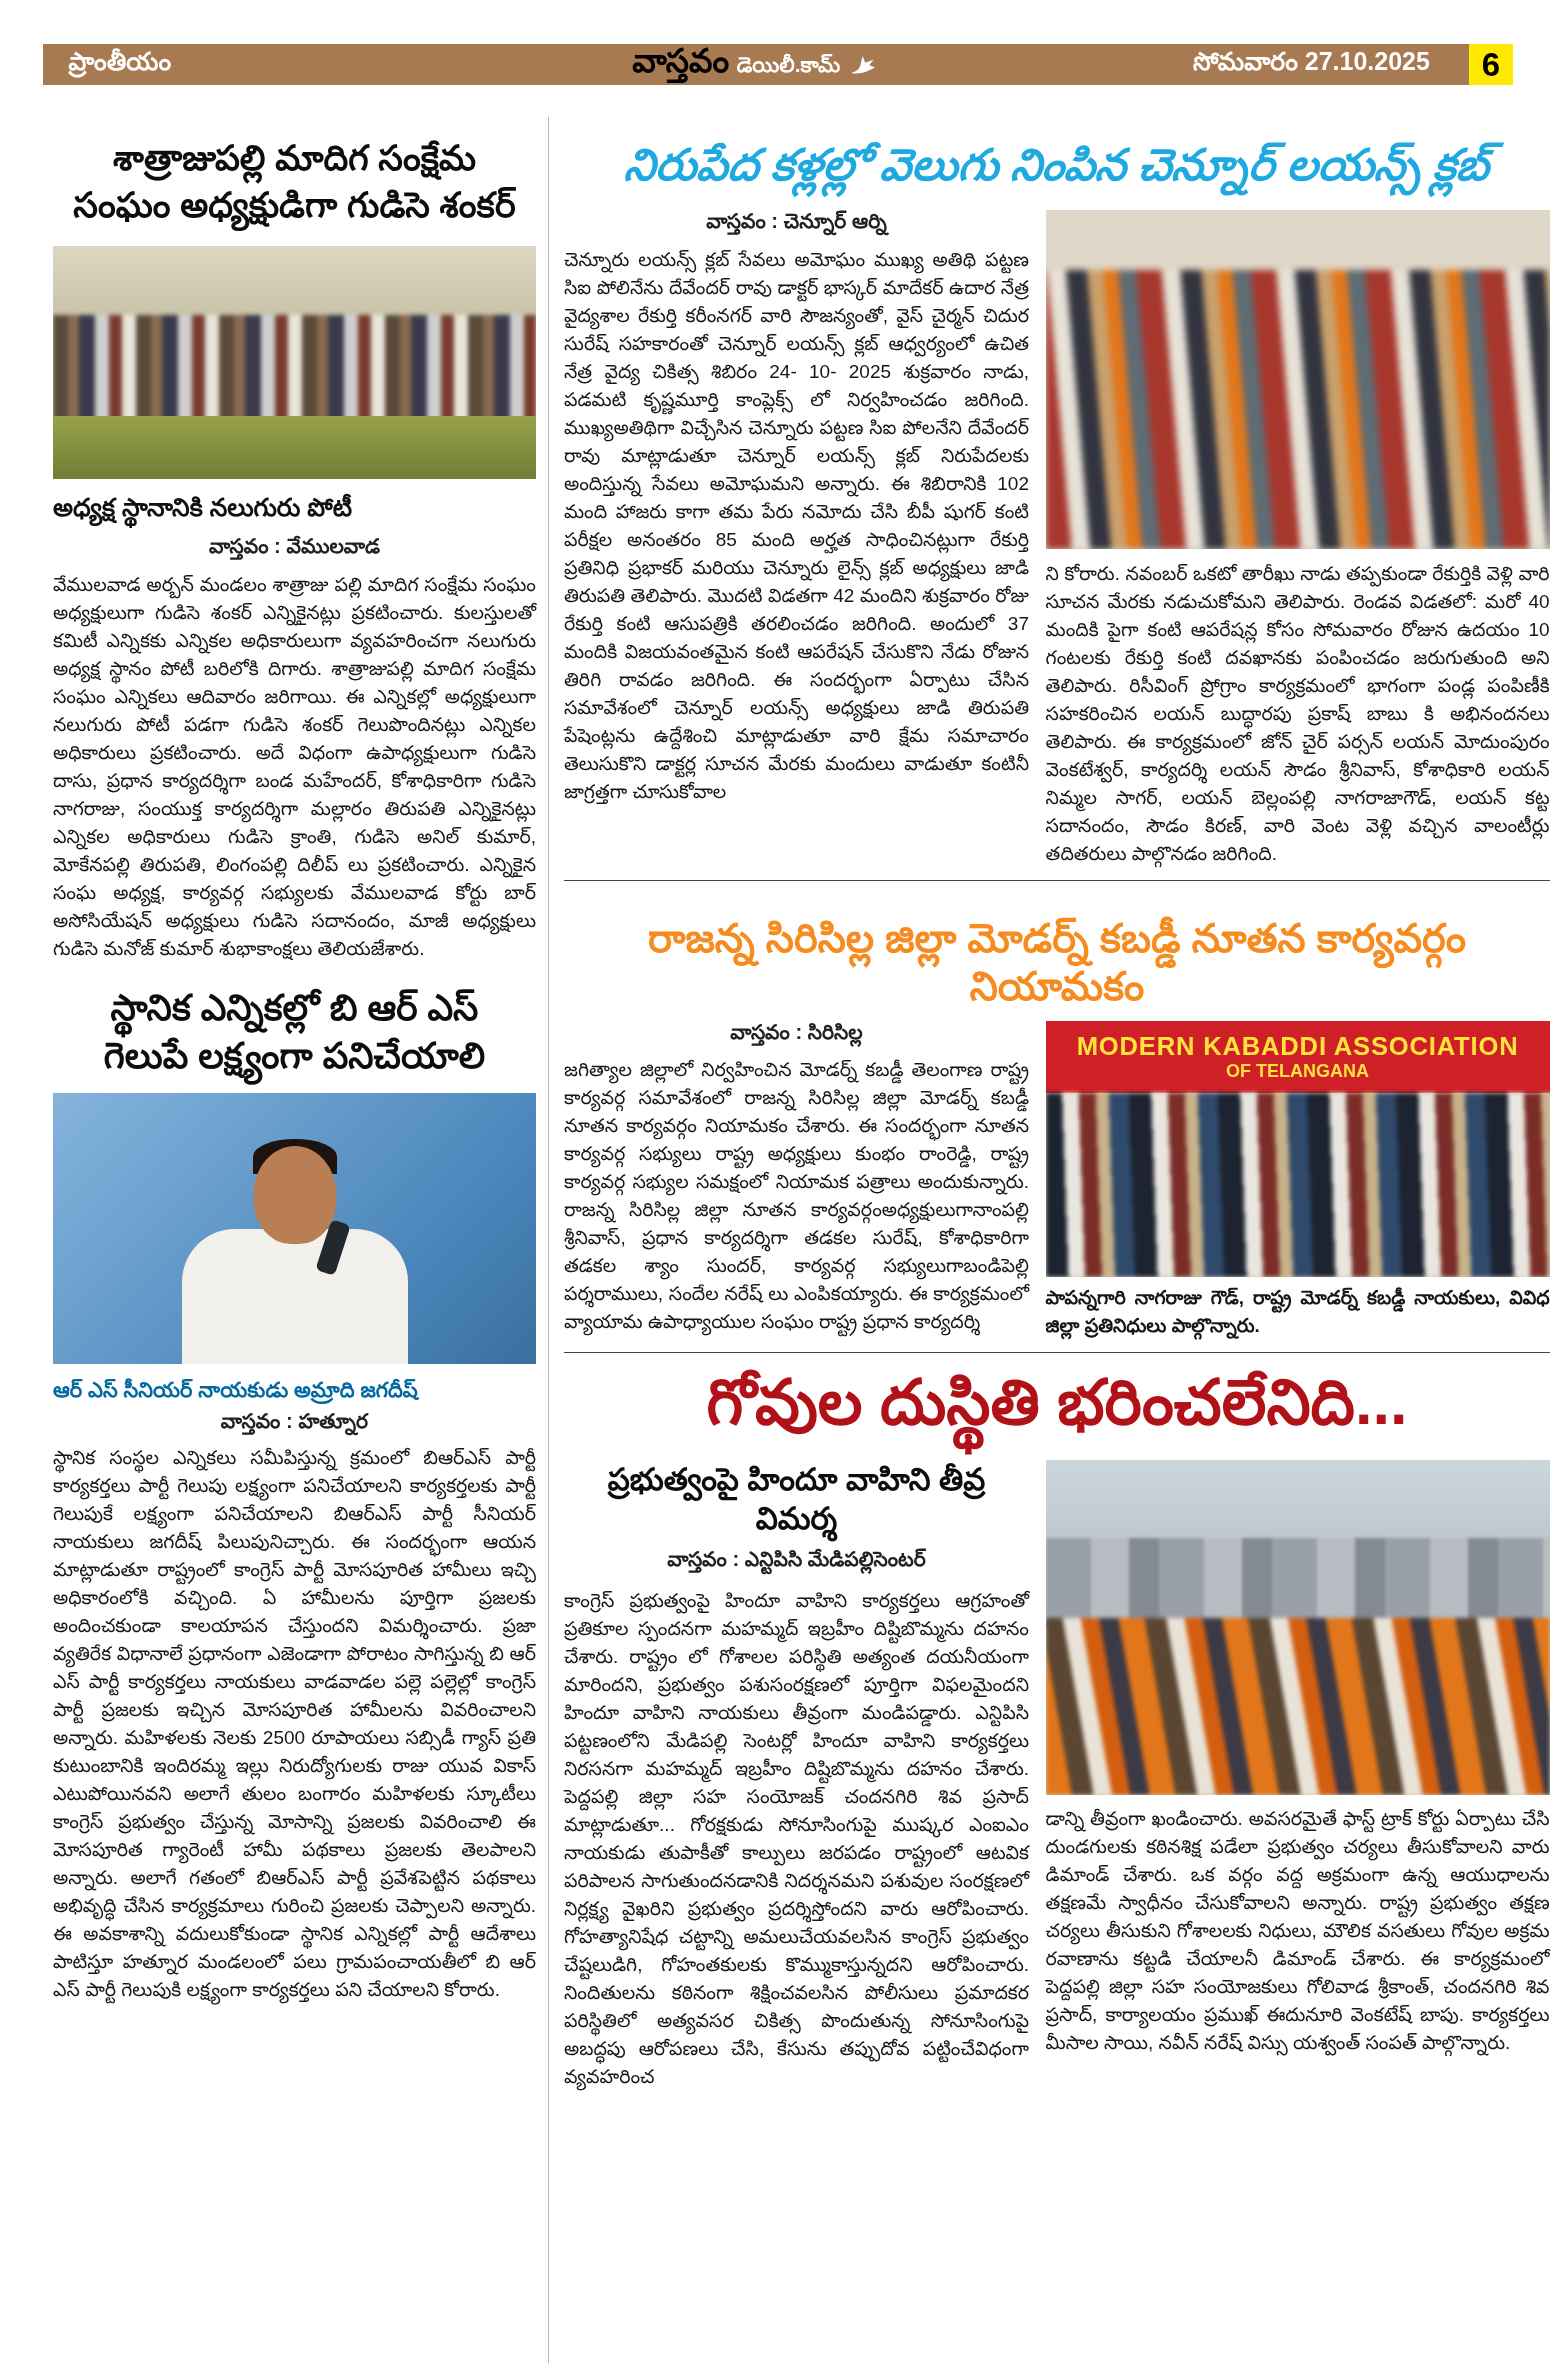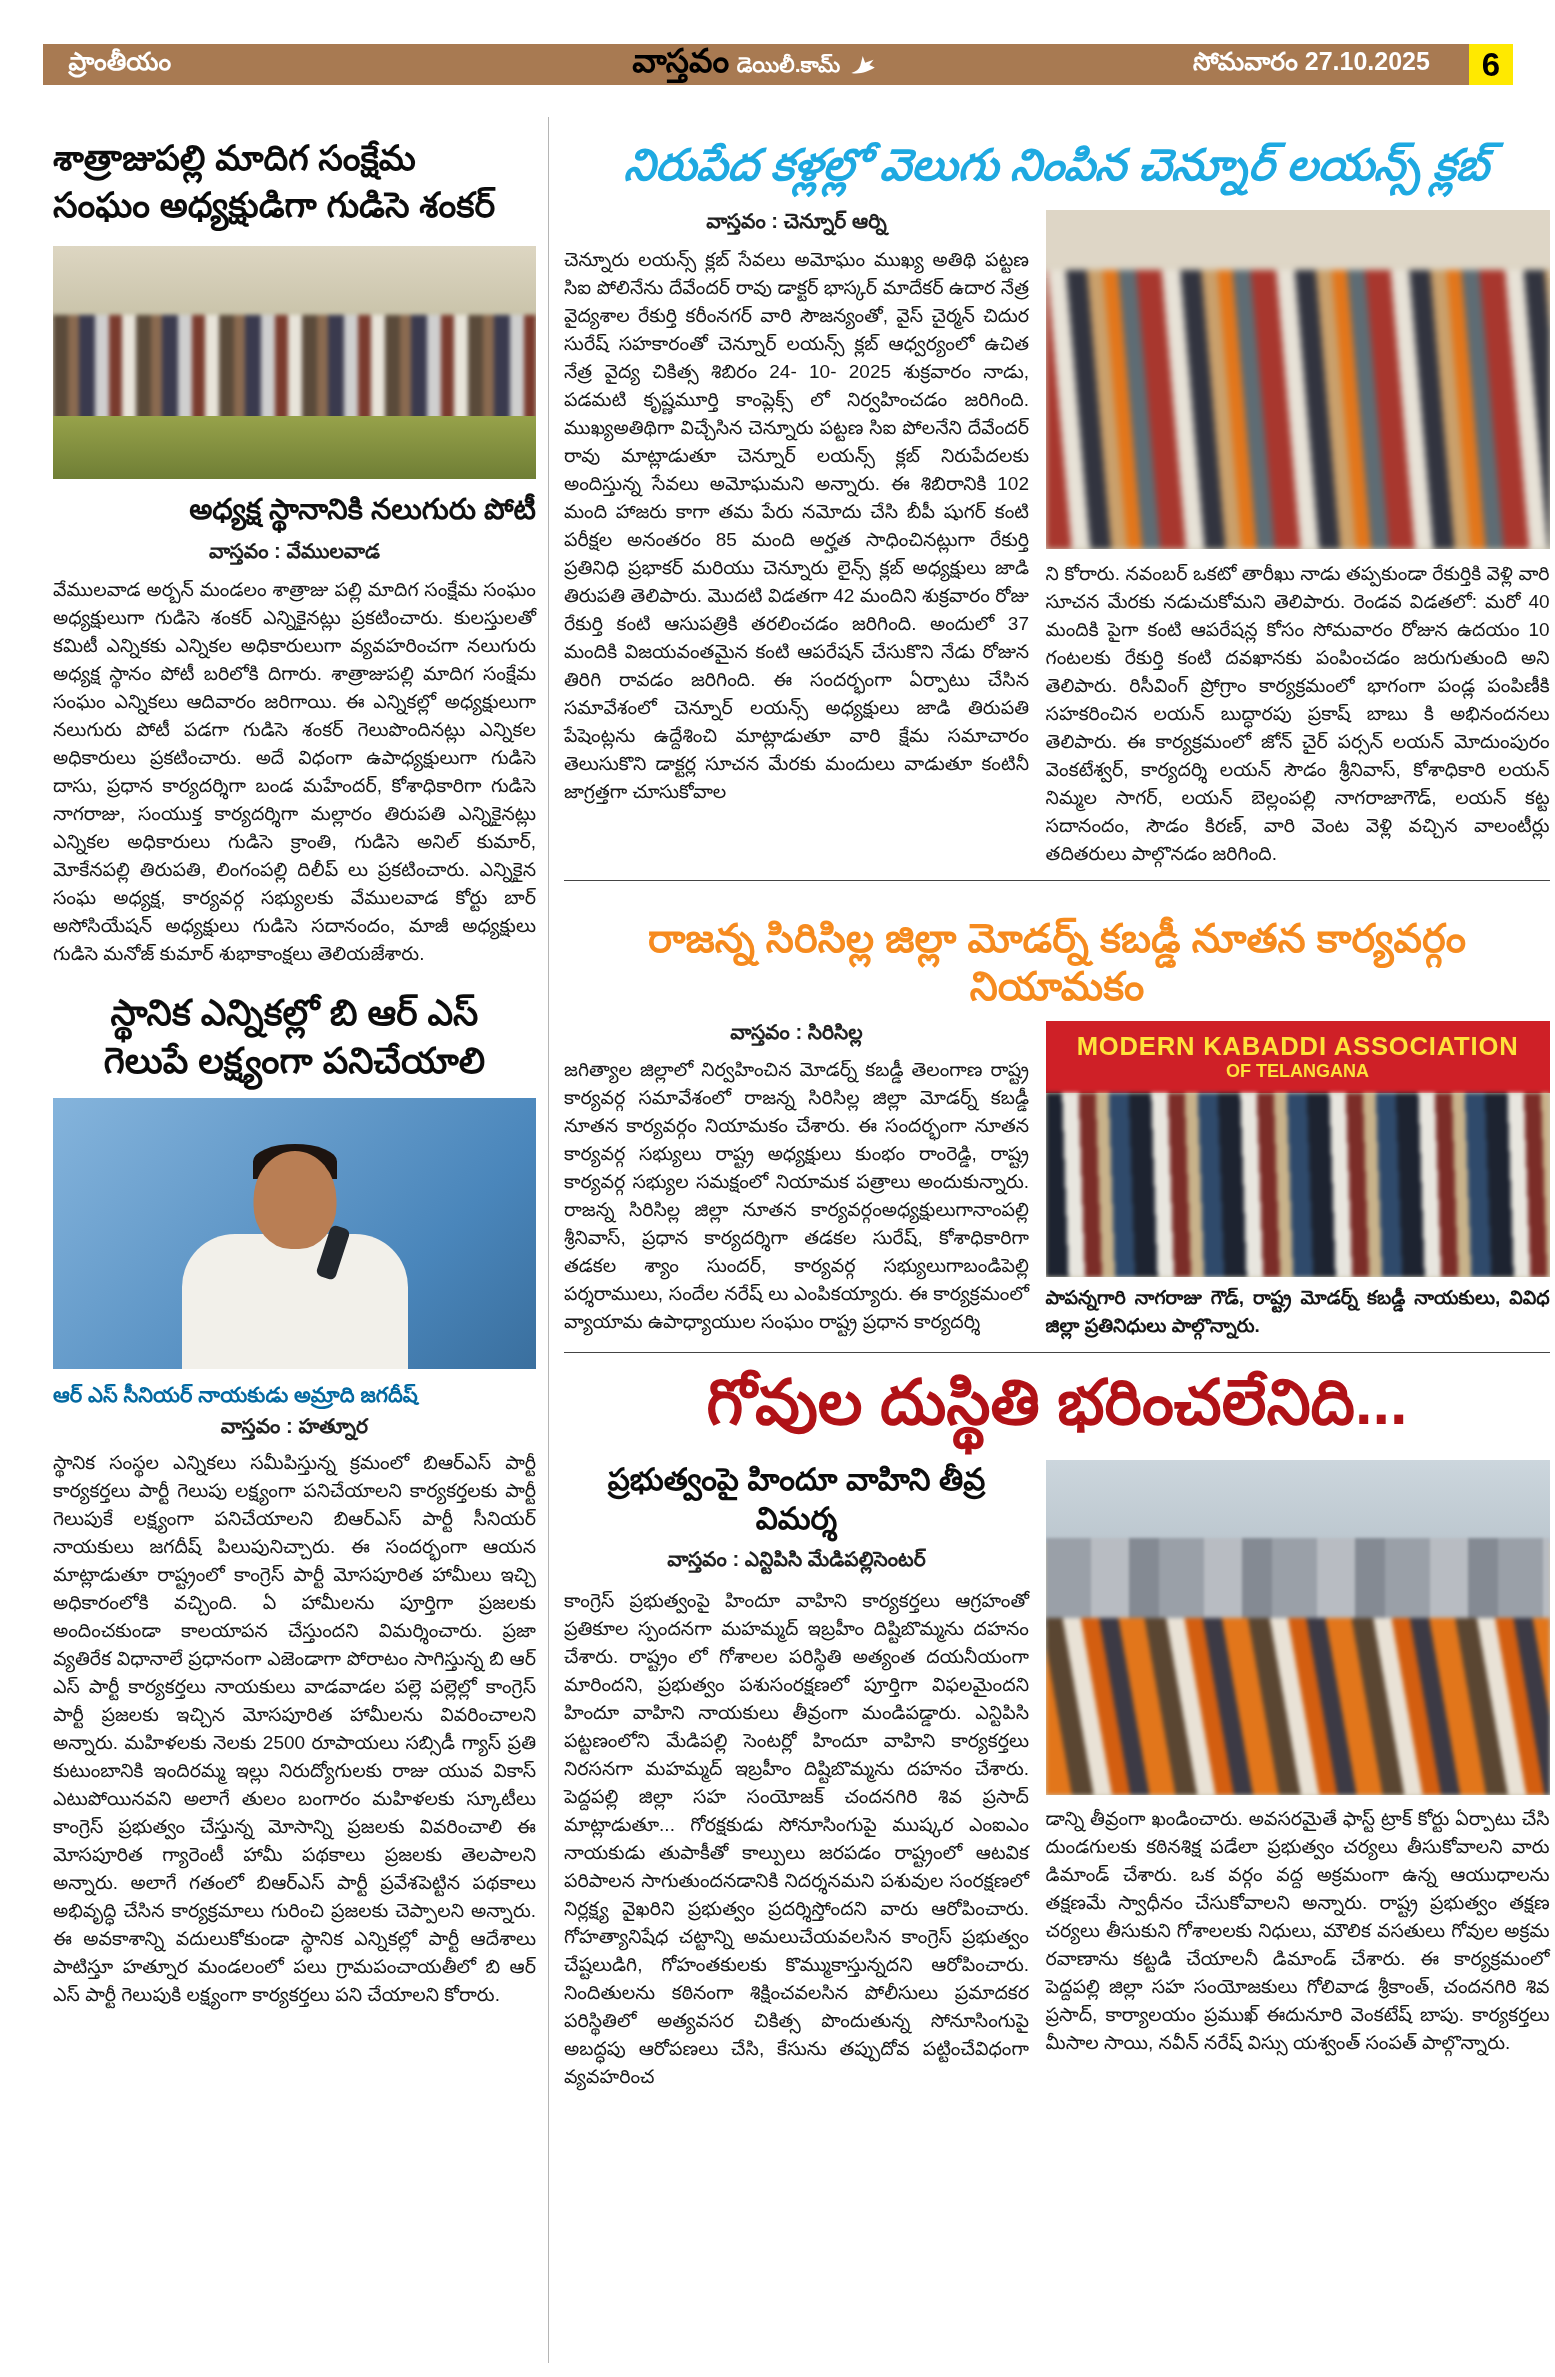--- a/index.html
+++ b/index.html
@@ -14,26 +14,26 @@
   .mh-brand .suffix{color:#ffffff;font-size:21px;font-weight:700;}
   .mh-dove{width:32px;height:29px;align-self:center;}
   .mh-date{color:#ffffff;font-size:25px;font-weight:700;margin-right:13.5px;}
   .page-num{position:absolute;left:1469px;top:44px;width:44px;height:41px;background:#ffe900;color:#000;
             display:flex;align-items:center;justify-content:center;font-size:33px;font-weight:700;}
   
   .col-left{position:absolute;left:53px;top:111px;width:483px;}
   .v-divider{position:absolute;left:548px;top:117px;width:0.8px;height:2246px;background:#b5b5b5;}
   .col-right{position:absolute;left:564px;top:109px;width:986px;}
   
-  .hl-black{font-size:35px;line-height:47px;font-weight:800;color:#0d0d0d;}
+  .hl-black{font-size:35px;line-height:47px;font-weight:800;text-align:center;color:#0d0d0d;}
   .hl-black2{font-size:36px;line-height:48px;font-weight:800;text-align:center;color:#0d0d0d;}
   .hl-blue{font-size:44px;line-height:54px;font-weight:800;font-style:italic;color:#1ea9e1;text-align:center;transform:skewX(-5deg);}
   .hl-orange{font-size:40px;line-height:48px;font-weight:800;color:#f68b1f;text-align:center;}
   .hl-red{font-size:63px;line-height:75px;font-weight:800;color:#b01217;text-align:center;}
-  .subhead{font-size:29px;font-weight:700;text-align:right;color:#111;}
+  .subhead{font-size:25px;font-weight:700;text-align:left;color:#111;}
   .subhead-big{font-size:31px;line-height:39px;font-weight:800;text-align:center;color:#0d0d0d;}
   .dateline{font-size:20.3px;font-weight:700;text-align:center;color:#222;}
   .body-text{font-size:19px;line-height:28px;text-align:justify;color:#161616;}
   .caption{font-size:21px;line-height:29px;font-weight:700;color:#0369a1;}
   .rule{border:none;border-top:0.8px solid #444;margin:12px 0;}
   .row{display:flex;gap:16.6px;}
   .c1{width:465px;flex:0 0 465px;}
   .c2{width:504px;flex:0 0 504px;}
   
   .photo{position:relative;overflow:hidden;background:#cfc9b4;}

